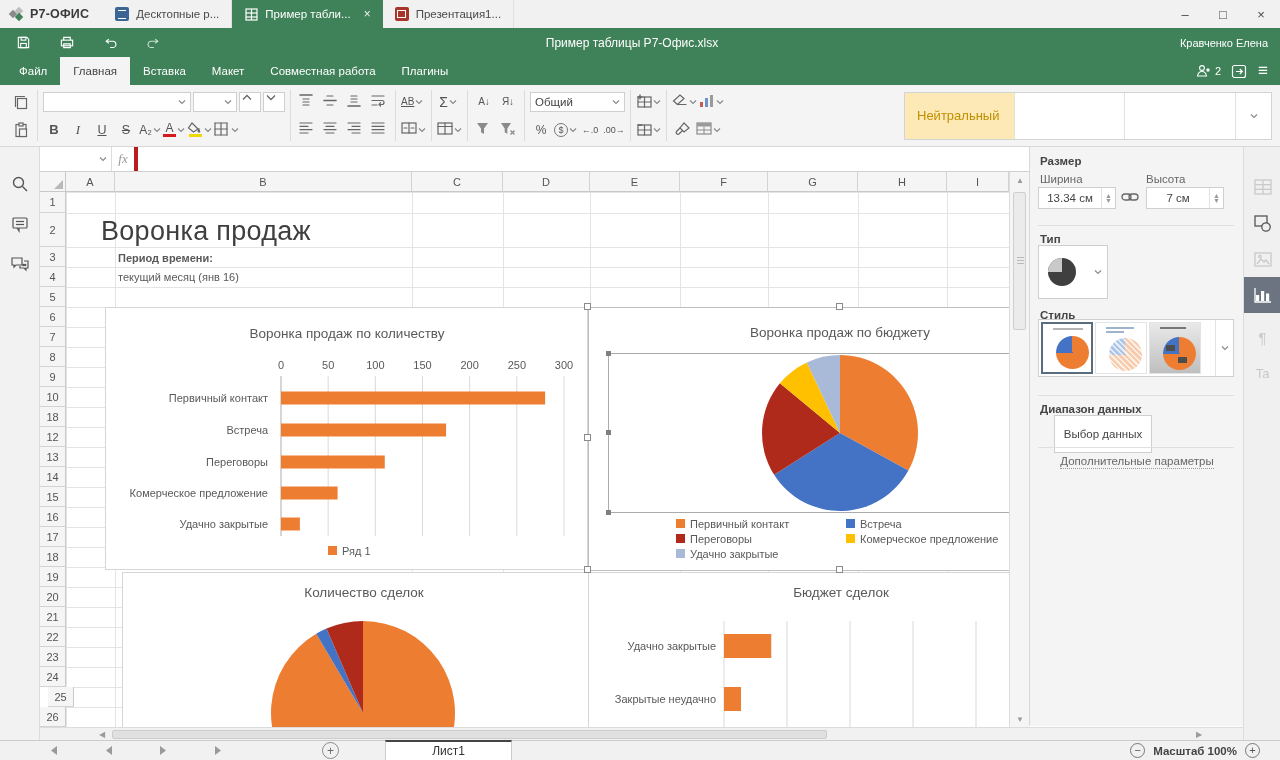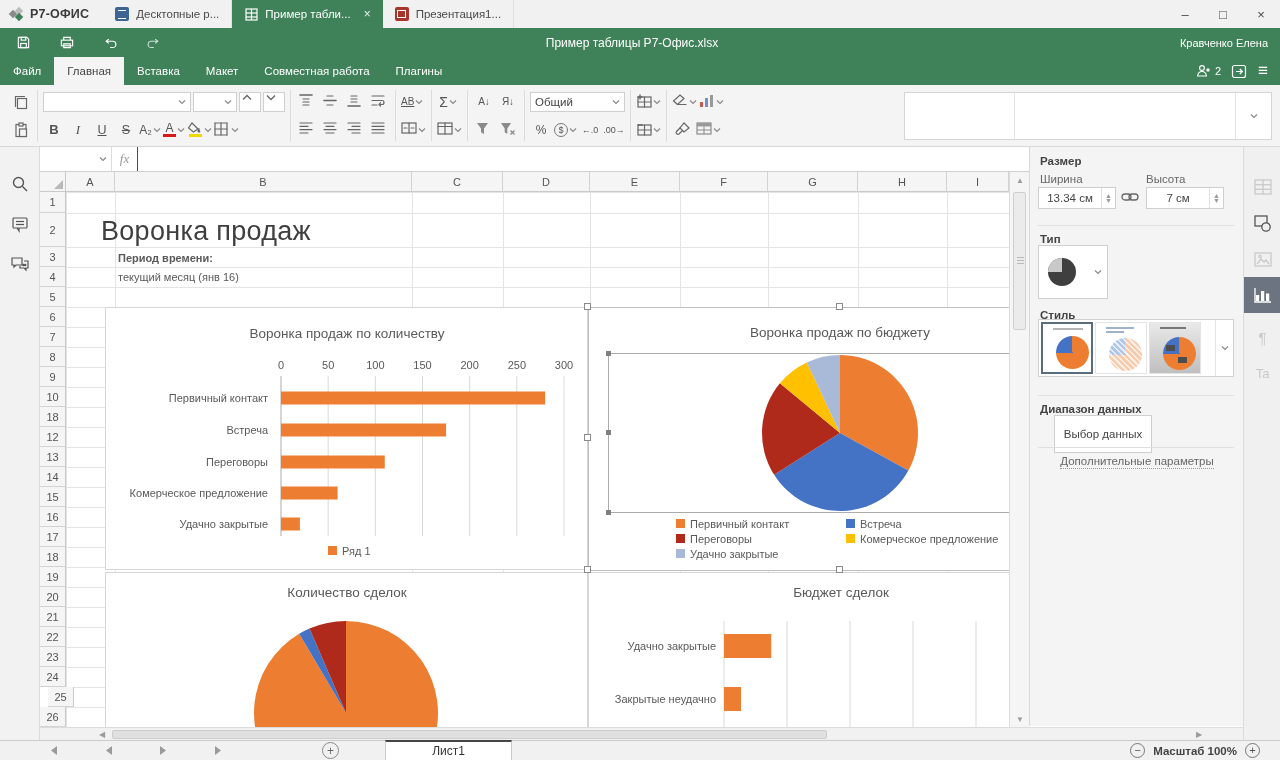--- a/index.html
+++ b/index.html
@@ -24,21 +24,21 @@
 .tabicon.grid{background:transparent}
 .closex{margin-left:6px;font-size:12px;opacity:.9}
 #wincontrols{margin-left:auto;display:flex}
 #wincontrols span{width:38px;display:flex;align-items:center;justify-content:center;font-size:13px;color:#4a4a4a}
 
 #greenbar{left:0;top:28px;width:1280px;height:29px;background:#3F8159;display:flex;align-items:center}
 #greenbar .qicon{width:30px;height:24px;display:flex;align-items:center;justify-content:center}
 #doc-title{position:absolute;left:0;right:16px;text-align:center;color:#fff;font-size:12px;pointer-events:none}
 #user-name{margin-left:auto;color:#fff;font-size:11px;padding-right:12px}
 
-#menubar{left:0;top:57px;width:1280px;height:28px;background:#3F8159;display:flex;align-items:stretch;padding-left:0}
+#menubar{left:0;top:57px;width:1280px;height:28px;background:#3F8159;display:flex;align-items:stretch;padding-left:6px}
 .menuitem{display:flex;align-items:center;padding:0 13px;color:#fff;font-size:11.5px;cursor:default}
 .menuitem.active{background:#F4F4F4;color:#444}
 #menuright{margin-left:auto;display:flex;align-items:center;gap:10px;padding-right:12px;color:#fff}
 #menuright .mi{display:flex;align-items:center;gap:2px;font-size:11px}
 
 #toolbar{left:0;top:85px;width:1280px;height:62px;background:#F4F4F4;border-bottom:1px solid #D8D8D8;display:flex;align-items:stretch;padding:0 8px 0 10px}
 .tgroup{display:flex;flex-direction:column;justify-content:center;gap:4px}
 .trow{display:flex;align-items:center;gap:2px;height:24px}
 .tsep{width:1px;background:#DBDBDB;margin:5px 5px;flex:none}
 .tbtn{min-width:22px;height:22px;display:flex;align-items:center;justify-content:center;border-radius:2px;color:#555;font-size:12px;gap:1px}
@@ -53,21 +53,21 @@
 .colorA .bar{width:13px;height:3px;margin-top:1px}
 .ic{display:inline-flex;width:16px;height:16px}
 .chev{display:inline-flex;width:8px;height:6px;align-items:center}
 #stylegallery{margin-left:auto;align-self:center;display:flex;border:1px solid #D4D4D4;background:#fff;height:48px;width:368px}
 #stylegallery .stylecell{width:110px;border-right:1px solid #E2E2E2;display:flex;align-items:center;padding-left:12px;font-size:13px;color:#444}
 #stylegallery .stylecell.neutral{background:#FCE9B5;color:#BF8F00}
 #stylegallery .morebtn{width:36px;margin-left:auto;display:flex;align-items:center;justify-content:center;border-left:1px solid #E2E2E2}
 
 #formulabar{left:40px;top:147px;width:990px;height:25px;background:#fff;border-bottom:1px solid #CFCFCF;display:flex;align-items:stretch}
 #namebox{width:72px;border-right:1px solid #DCDCDC;display:flex;align-items:center;justify-content:flex-end;padding-right:4px}
-#fxbtn{width:26px;border-right:1px solid #b91c1c;display:flex;align-items:center;justify-content:center;font-style:italic;font-family:"Liberation Serif",serif;color:#999;font-size:13px}
+#fxbtn{width:26px;border-right:4px solid #b91c1c;display:flex;align-items:center;justify-content:center;font-style:italic;font-family:"Liberation Serif",serif;color:#999;font-size:13px}
 #formulainput{flex:1;border:none;outline:none;font-size:12px;padding:0 6px;font-family:"Liberation Sans",sans-serif}
 
 #leftrail{left:0;top:147px;width:40px;height:593px;background:#F2F2F2;border-right:1px solid #DCDCDC;display:flex;flex-direction:column;align-items:center;padding-top:28px;gap:20px}
 
 #sheet-area{left:40px;top:172px;width:969px;height:555px;background:#fff;overflow:hidden}
 .colhdr{position:absolute;top:0;height:20px;background:#F5F5F5;border-right:1px solid #D3D3D3;border-bottom:1px solid #C9C9C9;display:flex;align-items:center;justify-content:center;font-size:11px;color:#555;z-index:3}
 .rowhdr{position:absolute;left:0;width:26px;background:#F5F5F5;border-right:1px solid #C9C9C9;border-bottom:1px solid #D3D3D3;display:flex;align-items:center;justify-content:center;font-size:11px;color:#555;z-index:3}
 #selectall{position:absolute;left:0;top:0;width:26px;height:20px;background:#F5F5F5;border-right:1px solid #C9C9C9;border-bottom:1px solid #C9C9C9;z-index:4}
 #selectall::after{content:"";position:absolute;right:2px;bottom:2px;border-style:solid;border-width:0 0 9px 9px;border-color:transparent transparent #B9B9B9 transparent}
 .gridline{position:absolute;background:#E4E4E4;z-index:1}
@@ -676,20 +676,21 @@
             </i>
             <i class="chev">
               <svg width="8" height="6" viewBox="0 0 8 6">
                 <path d="M1 1.5l3 3 3-3" stroke="#8a8a8a" stroke-width="1.2" fill="none"></path>
               </svg>
             </i>
           </span>
       </div>
     </div>
     <div id="stylegallery">
+      <span class="stylecell neutral">Нейтральный</span>
       <span class="stylecell"></span>
       <span class="morebtn">
           <i class="chev">
             <svg width="8" height="6" viewBox="0 0 8 6">
               <path d="M1 1.5l3 3 3-3" stroke="#8a8a8a" stroke-width="1.2" fill="none"></path>
             </svg>
           </i>
         </span>
     </div>
   </div>
@@ -788,21 +789,21 @@
           <rect x="258" y="212" width="9" height="9" fill="#4472C4"></rect>
           <text x="272" y="220.5" text-anchor="start" font-size="11" fill="#595959">Встреча</text>
           <rect x="88" y="227" width="9" height="9" fill="#B02A1C"></rect>
           <text x="102" y="235.5" text-anchor="start" font-size="11" fill="#595959">Переговоры</text>
           <rect x="258" y="227" width="9" height="9" fill="#FFC000"></rect>
           <text x="272" y="235.5" text-anchor="start" font-size="11" fill="#595959">Комерческое предложение</text>
           <rect x="88" y="242" width="9" height="9" fill="#A9BAD9"></rect>
           <text x="102" y="250.5" text-anchor="start" font-size="11" fill="#595959">Удачно закрытые</text>
         </svg>
     </div>
-    <div class="chartbox cb-border" id="chart-count" style="left:65px;top:400px;width:483px;height:155px;border-bottom:none">
+    <div class="chartbox cb-border" id="chart-count" style="left:82px;top:400px;width:483px;height:155px;border-bottom:none">
       <svg id="svg-count" width="483" height="240">
           <text x="241" y="24" text-anchor="middle" font-size="13.5" fill="#595959">Количество сделок</text>
           <path d="M240 140 L240 48 A92 92 0 1 1 193.16818975096592 60.81173351563713 Z" fill="#ED7D31"></path>
           <path d="M240 140 L193.16818975096592 60.81173351563713 A92 92 0 0 1 203.46239406160012 55.566574437073754 Z" fill="#4472C4"></path>
           <path d="M240 140 L203.46239406160012 55.566574437073754 A92 92 0 0 1 239.99999999999997 48 Z" fill="#B02A1C"></path>
         </svg>
     </div>
     <div class="chartbox cb-border" id="chart-bdg" style="left:548px;top:400px;width:421px;height:155px;border-bottom:none;border-right:none">
       <svg id="svg-bdg" width="504" height="210">
           <text x="252" y="24" text-anchor="middle" font-size="13.5" fill="#595959">Бюджет сделок</text>

